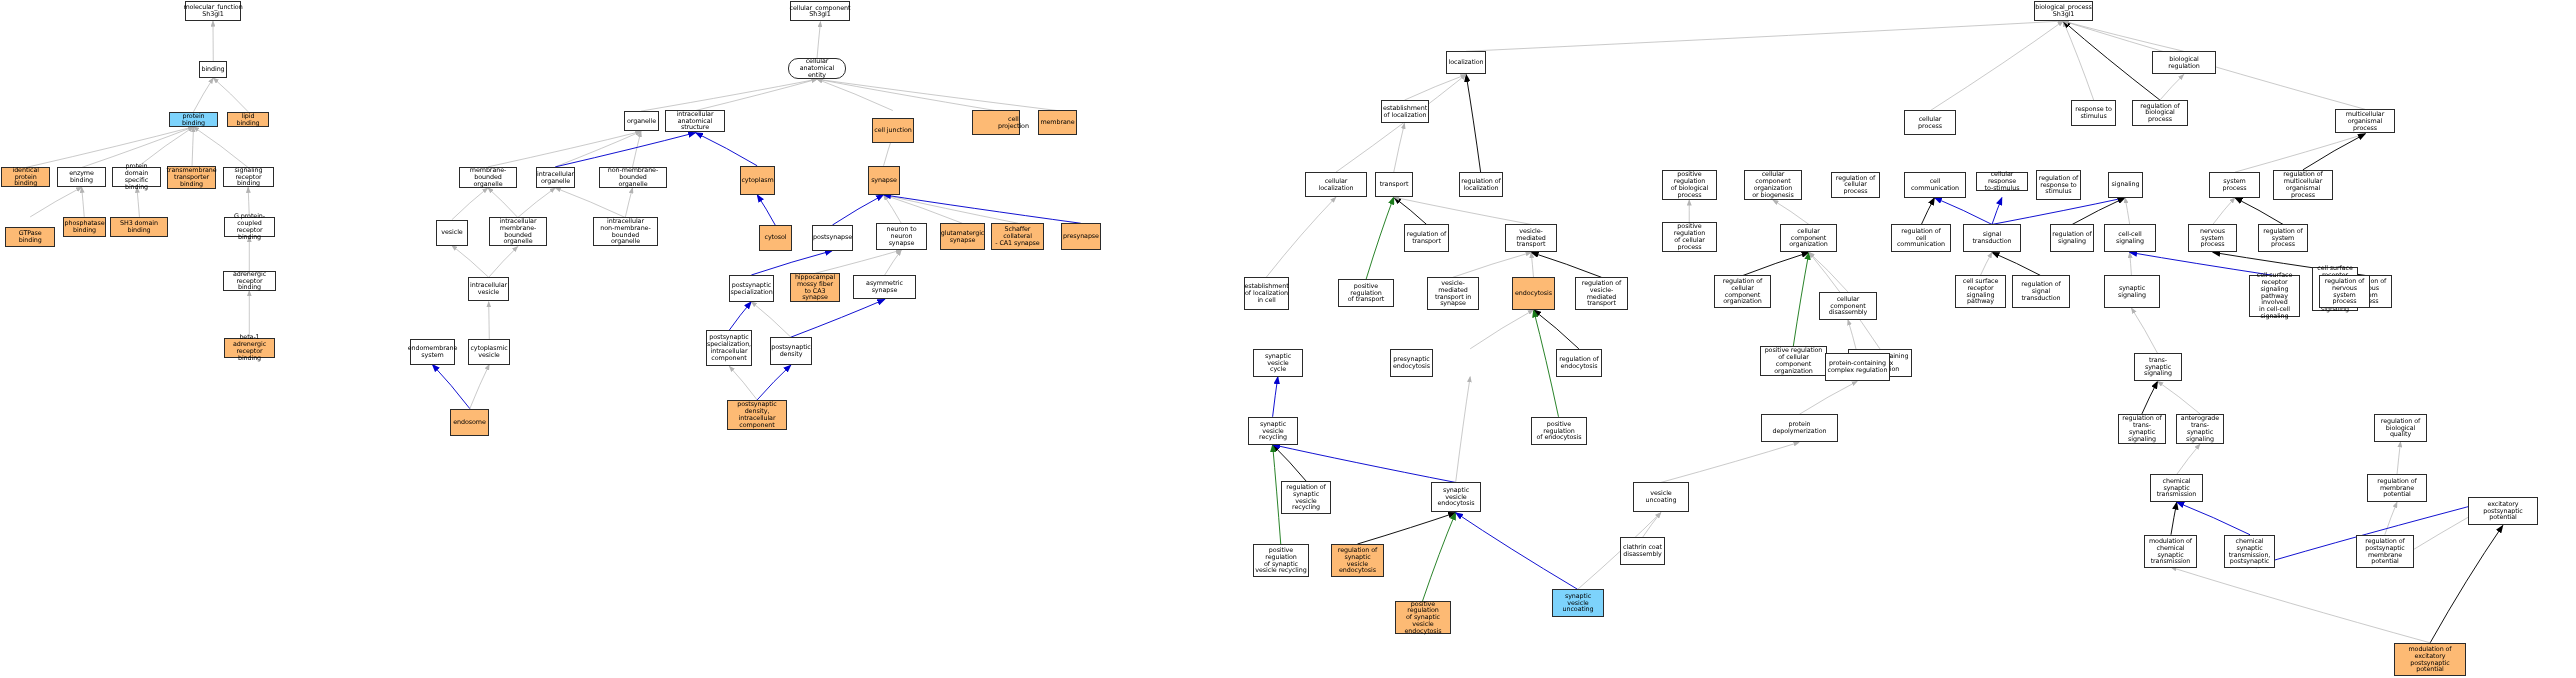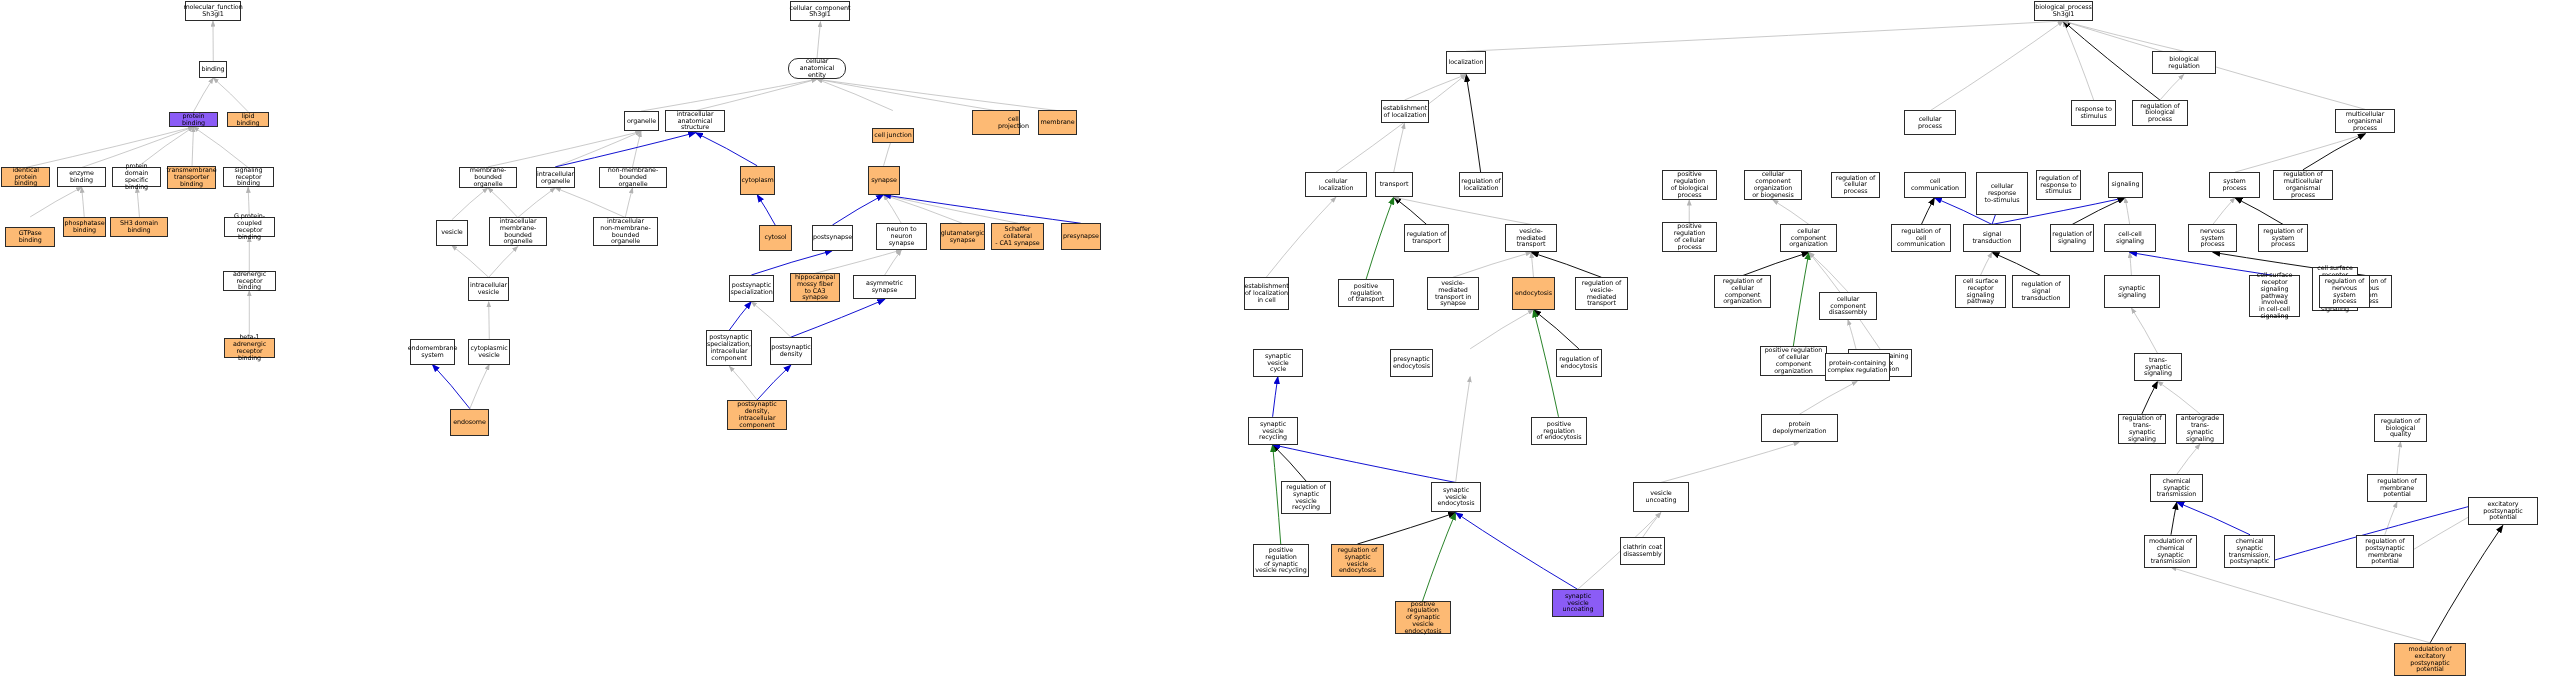--- a/index.html
+++ b/index.html
@@ -26,21 +26,21 @@
     justify-content:center;
     text-align:center;
     line-height:1.06;
     font-size:6.4px;
     padding:0.6px 1.2px;
     white-space:pre-line;
     letter-spacing:-0.1px;
     z-index:5;
   }
   .node.lightblue{background:#fdba74;}
-  .node.blue{background:#8b5cf6;}
+  .node.blue{background:#7dd3fc;}
   .node.white{background:#ffffff;}
 </style>
 </head>
 <body>
 
 <div id="canvas">
   <svg id="edges" viewBox="0 0 4433 1168" width="2576" height="679">
     <defs>
       <marker id="ah-gray" markerWidth="9" markerHeight="7" refX="8" refY="3.5" orient="auto">
         <polygon points="0 0, 9 3.5, 0 7" fill="#b3b3b3"></polygon>
@@ -202,21 +202,21 @@
 binding</div>
       <div class="node lightblue" style="left: 224px; top: 338px; width: 51px; height: 20px;">beta-1 adrenergic
 receptor binding</div>
       <div class="node white" style="left: 790px; top: 1.2px; width: 60px; height: 20.3px;">cellular_component
 Sh3gl1</div>
       <div class="node white" style="left: 788px; top: 58px; width: 58px; height: 21px; border-radius: 10px;">cellular anatomical
 entity</div>
       <div class="node white" style="left: 624px; top: 111px; width: 35px; height: 20.3px;">organelle</div>
       <div class="node white" style="left: 665px; top: 110px; width: 60px; height: 22px;">intracellular
 anatomical structure</div>
-      <div class="node lightblue" style="left: 872px; top: 128px; width: 42px; height: 15px;">cell junction</div>
+      <div class="node lightblue" style="left: 872px; top: 118px; width: 42px; height: 25px;">cell junction</div>
       <div class="node lightblue" style="left: 972px; top: 110px; width: 48px; height: 25px; padding-left: 36px;">cell projection</div>
       <div class="node lightblue" style="left: 1038px; top: 110px; width: 39px; height: 25px;">membrane</div>
       <div class="node white" style="left: 459px; top: 167px; width: 58px; height: 21px;">membrane-bounded
 organelle</div>
       <div class="node white" style="left: 536px; top: 167px; width: 39px; height: 21px;">intracellular
 organelle</div>
       <div class="node white" style="left: 599px; top: 167px; width: 68px; height: 21px;">non-membrane-bounded
 organelle</div>
       <div class="node lightblue" style="left: 740px; top: 166px; width: 35px; height: 29px;">cytoplasm</div>
       <div class="node lightblue" style="left: 868px; top: 166px; width: 32px; height: 29px;">synapse</div>
@@ -277,21 +277,21 @@
 localization</div>
       <div class="node white" style="left: 1662px; top: 170px; width: 55px; height: 30px;">positive regulation
 of biological
 process</div>
       <div class="node white" style="left: 1744px; top: 170px; width: 58px; height: 30px;">cellular component
 organization
 or biogenesis</div>
       <div class="node white" style="left: 1831px; top: 172px; width: 49px; height: 25.6px;">regulation of
 cellular process</div>
       <div class="node white" style="left: 1904px; top: 172px; width: 62px; height: 25.6px;">cell communication</div>
-      <div class="node white" style="left: 1976px; top: 172px; width: 52px; height: 43px;">cellular response
+      <div class="node white" style="left: 1976px; top: 172px; width: 52px; height: 19px;">cellular response
 to-stimulus</div>
       <div class="node white" style="left: 2036px; top: 170px; width: 45px; height: 30px;">regulation of
 response to
 stimulus</div>
       <div class="node white" style="left: 2108px; top: 172px; width: 35px; height: 25.6px;">signaling</div>
       <div class="node white" style="left: 2209px; top: 172px; width: 51px; height: 25.6px;">system process</div>
       <div class="node white" style="left: 2273px; top: 170px; width: 60px; height: 30px;">regulation of
 multicellular
 organismal process</div>
       <div class="node white" style="left: 1244px; top: 277px; width: 45px; height: 33px;">establishment

